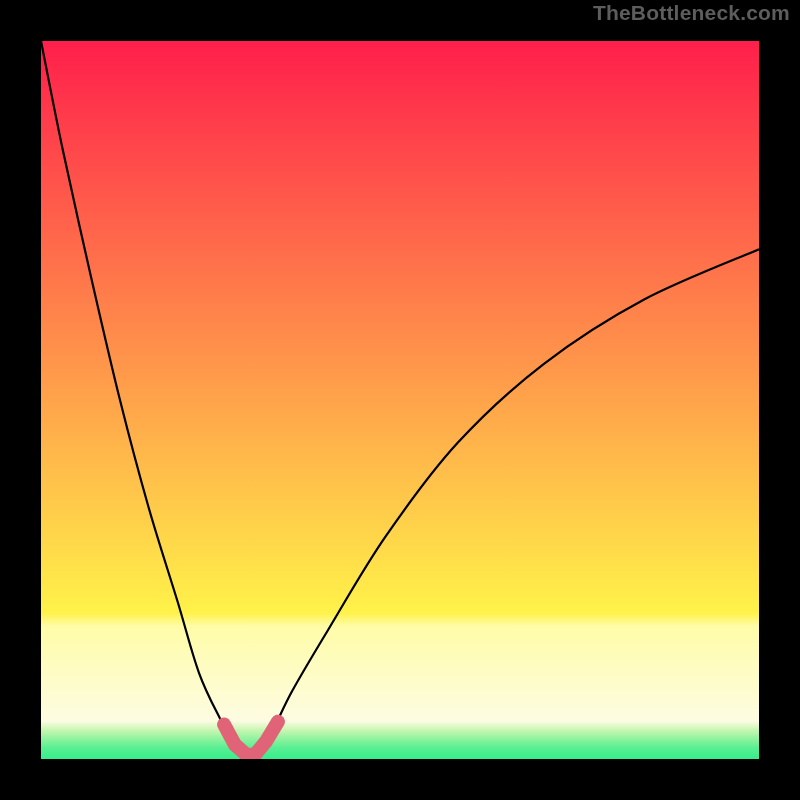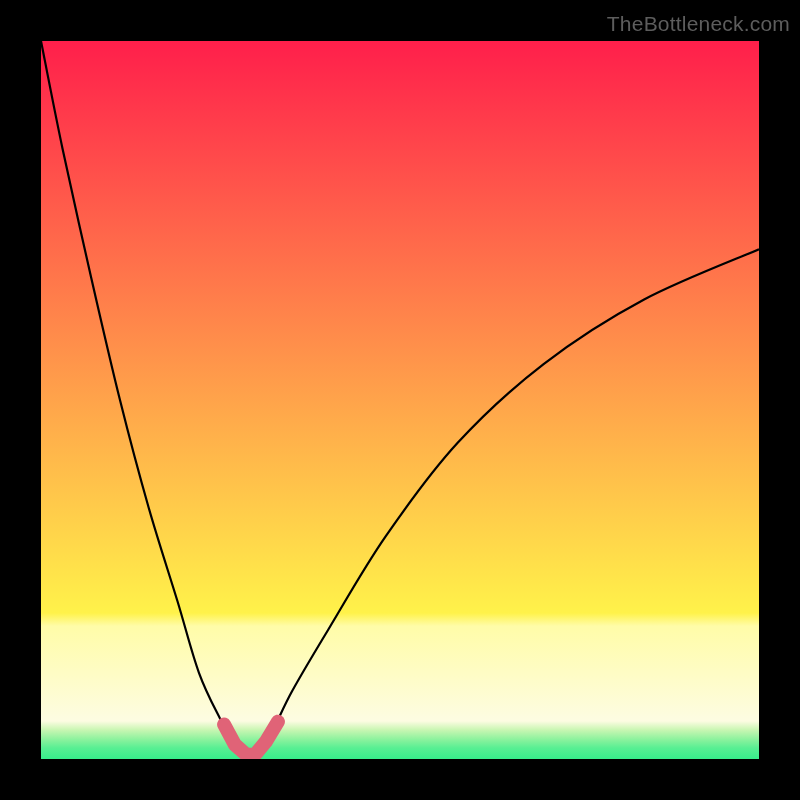--- a/index.html
+++ b/index.html
@@ -19,25 +19,25 @@
     height: 718px;
     overflow: hidden;
   }
   .gradient-block {
     position: absolute;
     left: 0;
     right: 0;
   }
   .watermark {
     position: absolute;
-    top: 12px;
+    top: 1px;
     right: 10px;
     color: #5d5d5d;
     font-size: 21px;
-    font-weight: 400;
+    font-weight: 700;
     letter-spacing: 0.2px;
   }
   svg.curve-layer {
     position: absolute;
     left: 0;
     top: 0;
     width: 718px;
     height: 718px;
   }
   .curve {

